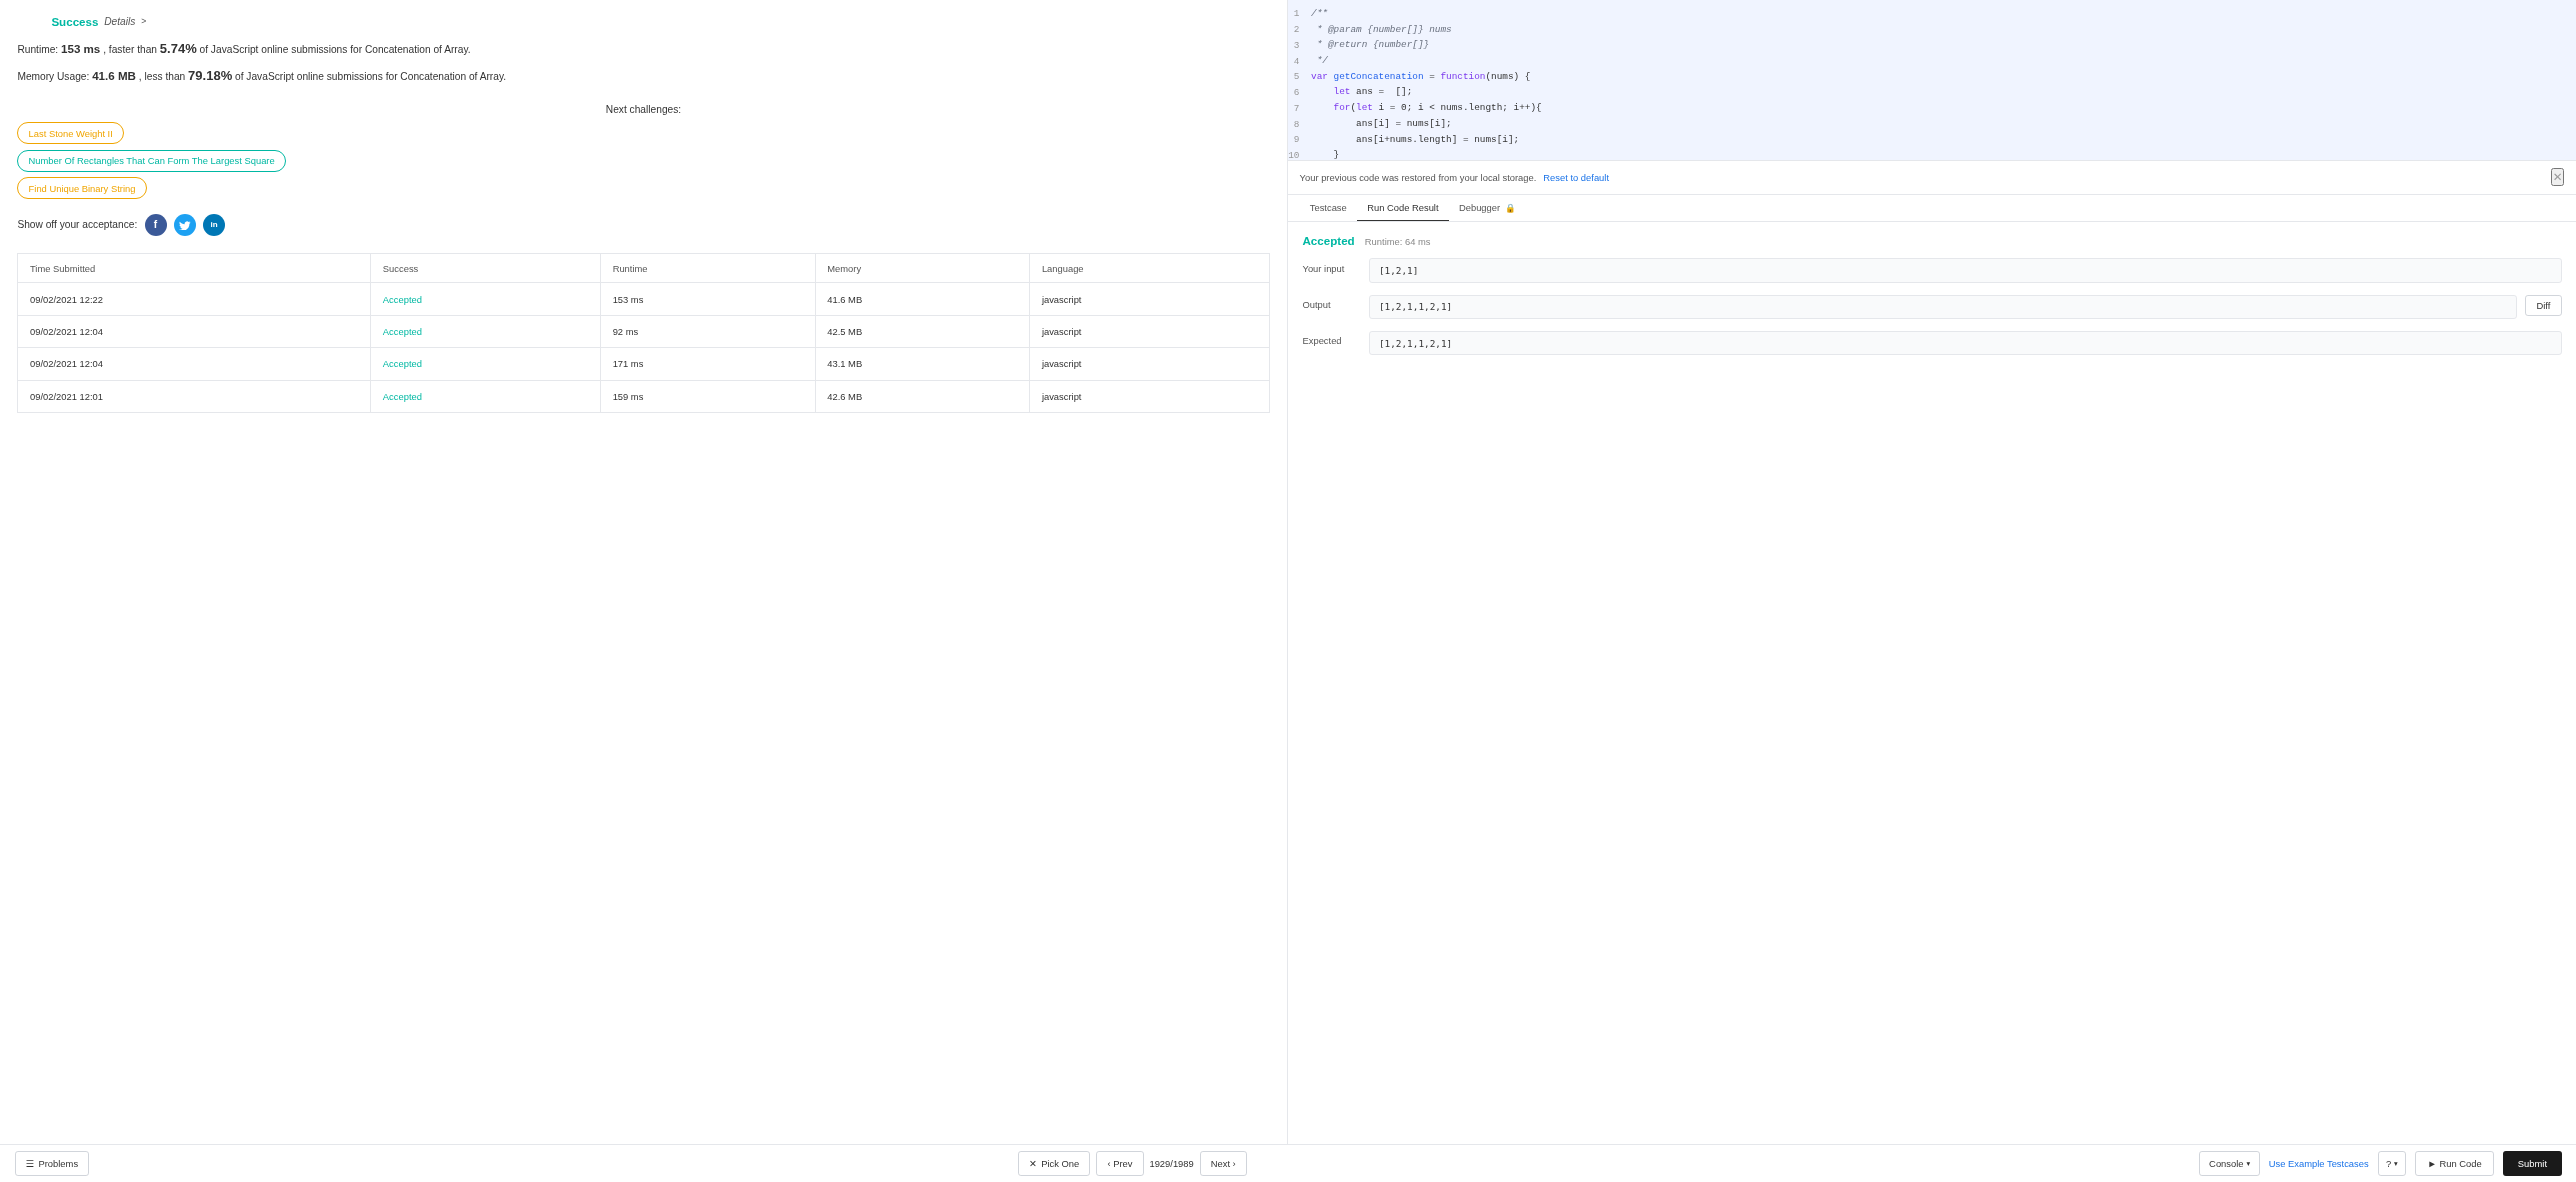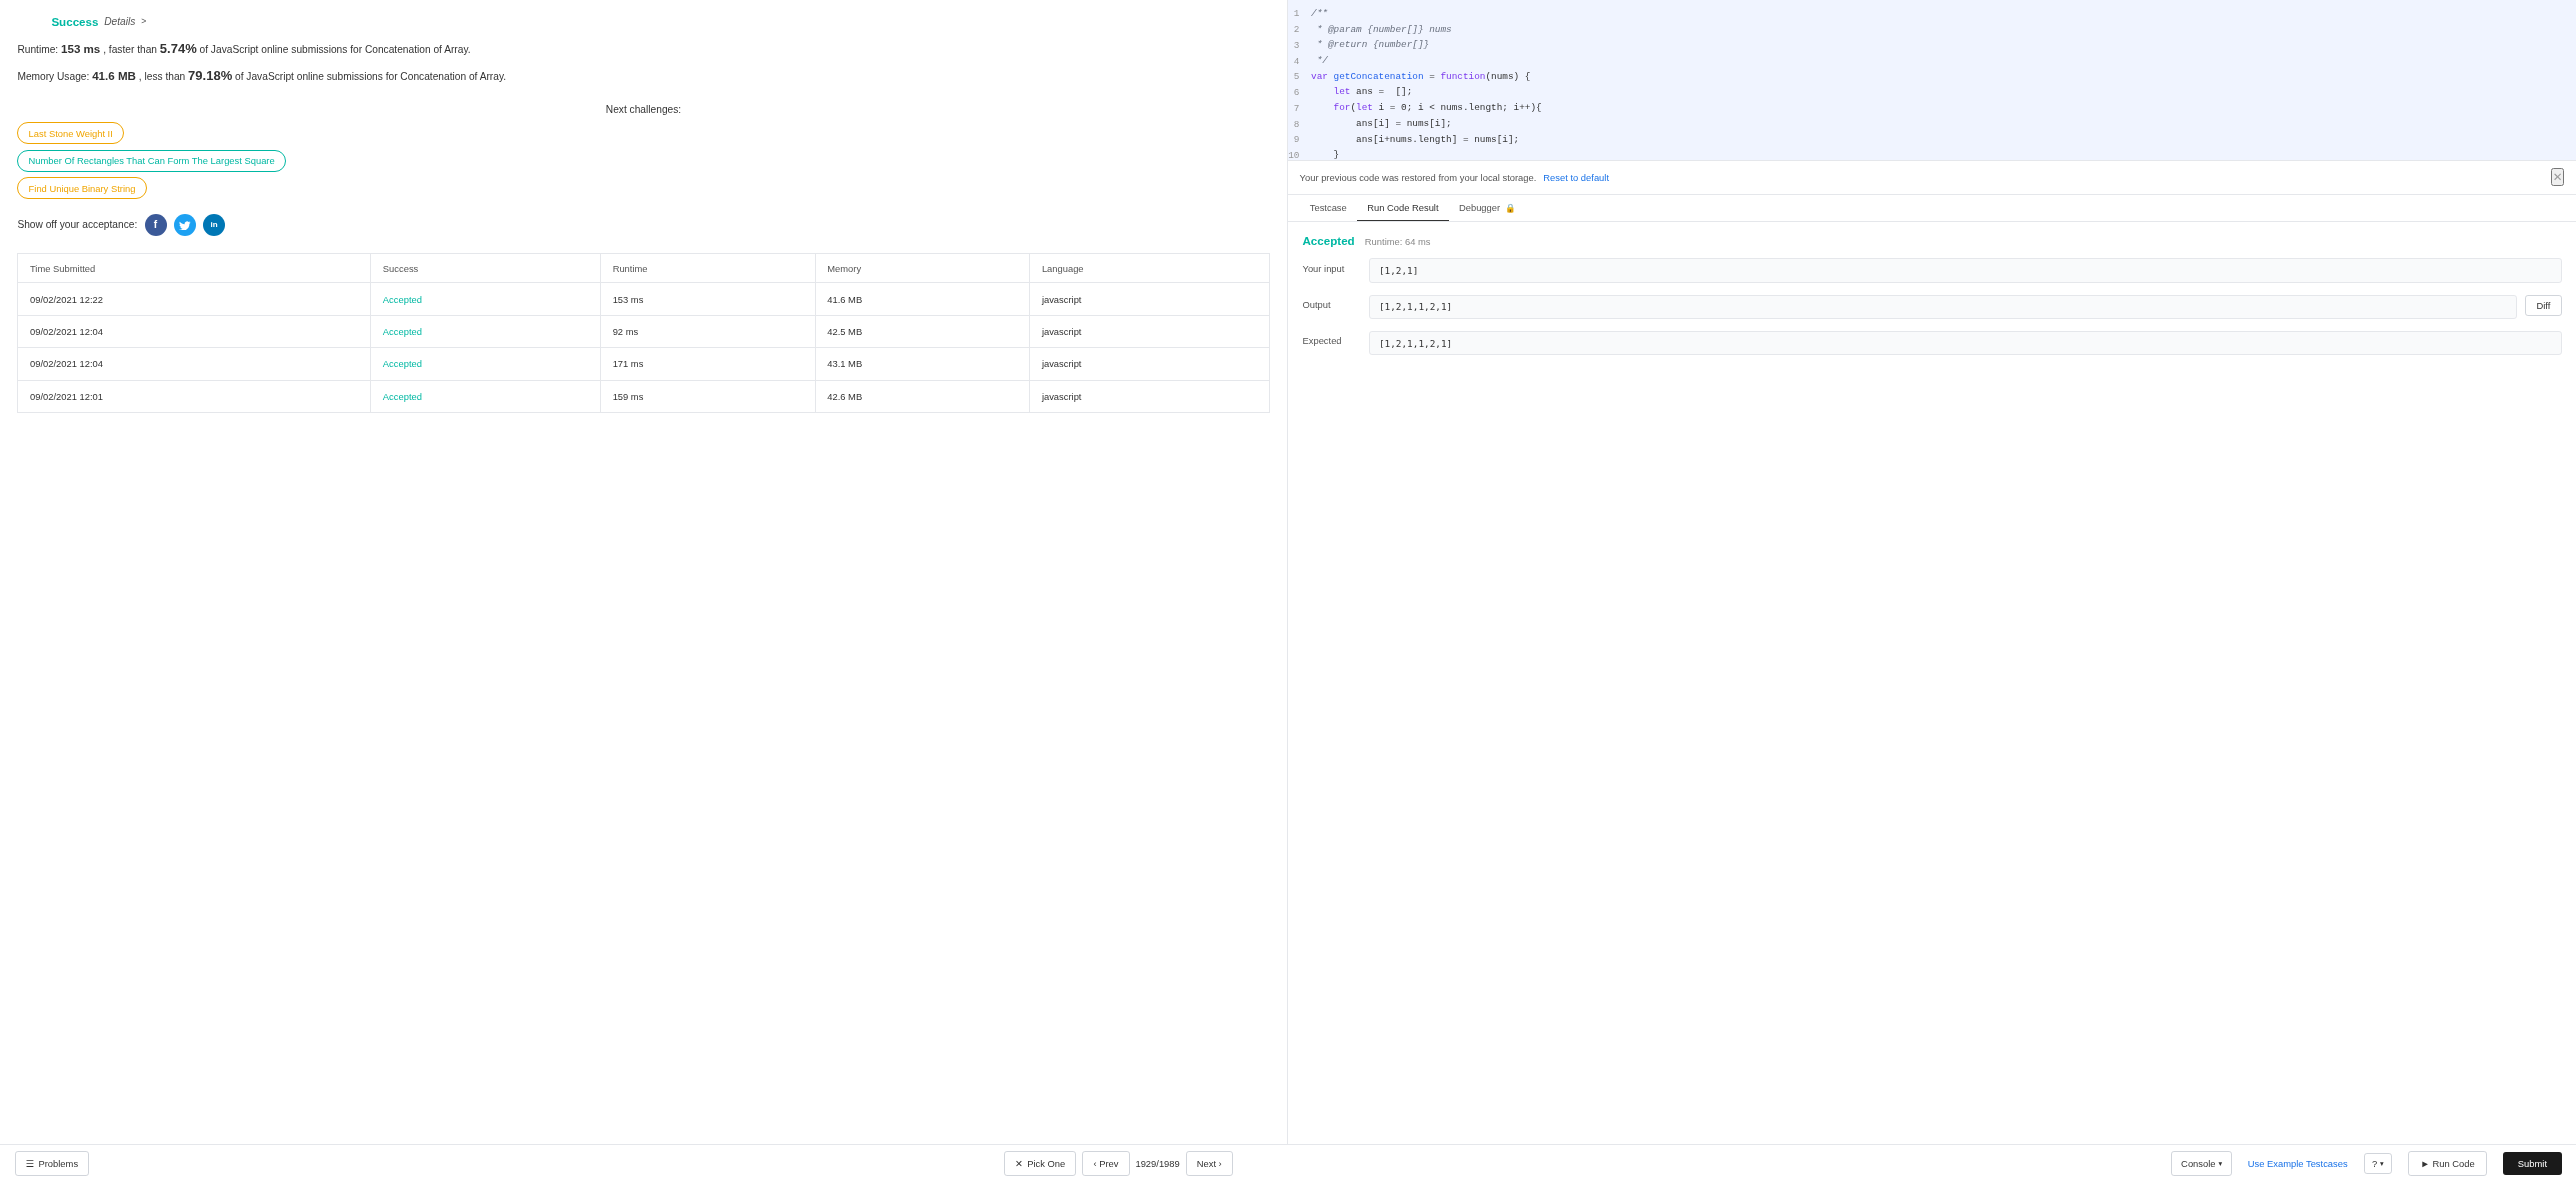--- a/index.html
+++ b/index.html
@@ -74,21 +74,21 @@
     .diff-btn { border: 0.7px solid #d1d5db; background: #fff; padding: 4.4px 10.2px; border-radius: 2.9px; font-size: 9.4px; cursor: pointer; color: #333; white-space: nowrap; }
 
     
     .bottom-bar { display: flex; align-items: center; justify-content: space-between; padding: 7.3px 14.5px; border-top: 0.7px solid #e5e7eb; background: #fff; height: 38px; }
     .bottom-left { display: flex; align-items: center; gap: 4.4px; }
     .problems-btn { border: 0.7px solid #d1d5db; background: #fff; padding: 5.8px 10.2px; border-radius: 2.9px; font-size: 9.4px; cursor: pointer; color: #333; display: flex; align-items: center; gap: 4.4px; }
     .bottom-center { display: flex; align-items: center; gap: 5.8px; }
     .nav-btn { border: 0.7px solid #d1d5db; background: #fff; padding: 5.8px 10.2px; border-radius: 2.9px; font-size: 9.4px; cursor: pointer; color: #333; }
     .page-num { font-size: 9.4px; color: #333; }
     .pick-btn { border: 0.7px solid #d1d5db; background: #fff; padding: 5.8px 10.2px; border-radius: 2.9px; font-size: 9.4px; cursor: pointer; color: #333; display: flex; align-items: center; gap: 4.4px; }
-    .bottom-right { display: flex; align-items: center; gap: 16px; margin-left: 24px; }
+    .bottom-right { display: flex; gap: 9px; margin-left: 24px; }
     .console-btn { border: 0.7px solid #d1d5db; background: #fff; padding: 5.8px 8.7px; border-radius: 2.9px; font-size: 9.4px; cursor: pointer; color: #333; display: flex; align-items: center; gap: 2.9px; }
     .example-btn { color: #1a73e8; background: none; border: none; font-size: 9.4px; cursor: pointer; }
     .help-btn { border: 0.7px solid #d1d5db; background: #fff; padding: 4.4px 7.3px; border-radius: 2.9px; font-size: 9.4px; cursor: pointer; color: #333; display: flex; align-items: center; gap: 2.9px; }
     .run-btn { border: 0.7px solid #d1d5db; background: #fff; padding: 5.8px 11.6px; border-radius: 2.9px; font-size: 9.4px; cursor: pointer; color: #333; display: flex; align-items: center; gap: 4.4px; }
     .submit-btn { background: #1a1a1a; color: #fff; border: none; padding: 5.8px 14.5px; border-radius: 2.9px; font-size: 9.4px; cursor: pointer; font-weight: 500; }
 
     .chevron-icon { font-size: 7.3px; }
   </style>
 </head>
 <body>

